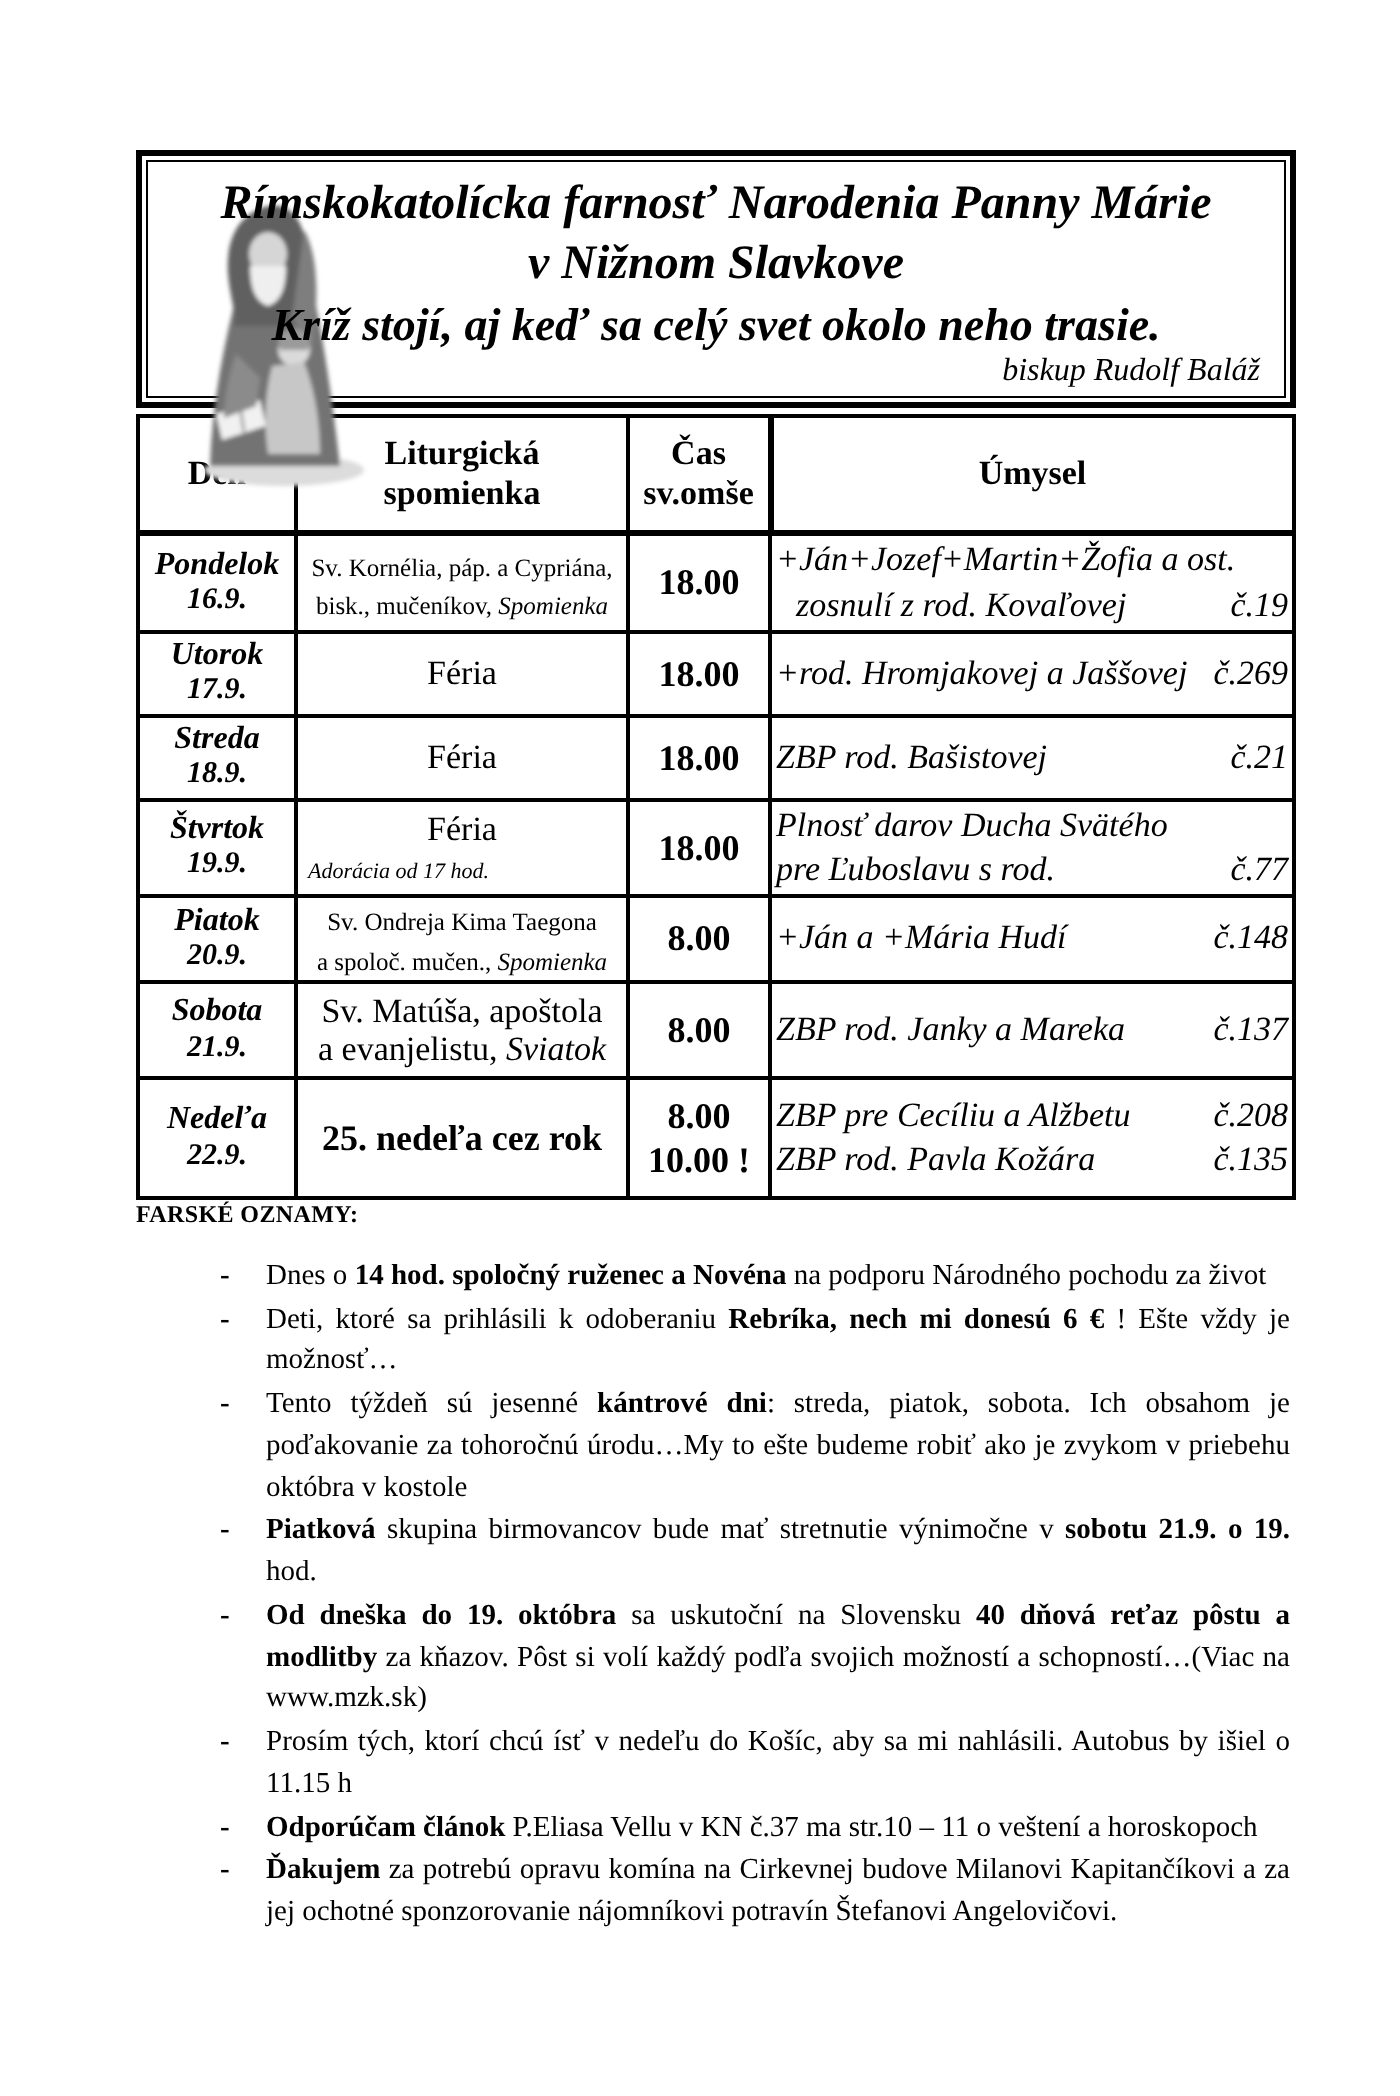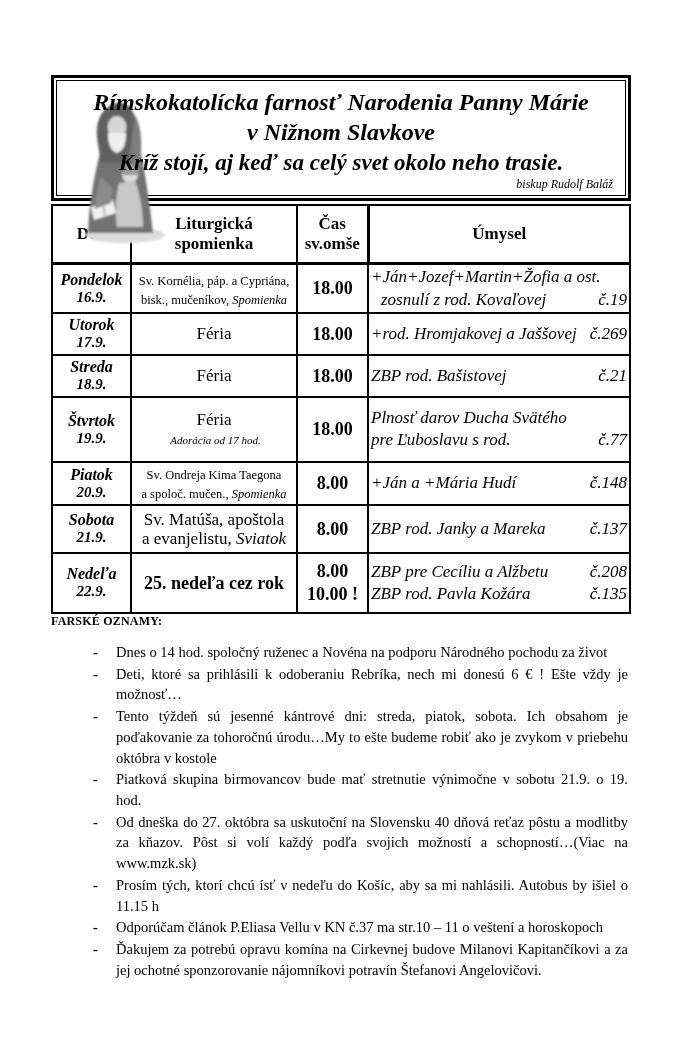--- a/index.html
+++ b/index.html
@@ -1,67 +1,67 @@
 <!DOCTYPE html>
 <html><head>
 <meta charset="utf-8">
 <style>
   html,body{margin:0;padding:0;}
   .page{
     width:700px;height:1048px;background:#ffffff;color:#000;
     font-family:"Liberation Serif","DejaVu Serif",serif;
     position:relative;overflow:hidden;
   }
-  .sheet{position:absolute;left:51px;top:75px;width:580px;}
+  .sheet{position:absolute;left:68px;top:75px;width:580px;}
 
   
   .header-box{border:3px solid #000;padding:2px;}
   .header-inner{border:1px solid #000;position:relative;text-align:center;padding:7px 6px 3px 6px;}
   .statue{position:absolute;left:16px;top:16px;width:98px;height:148px;z-index:0;}
   .hdr-text{position:relative;z-index:1;}
   .title1{font-size:24px;font-weight:bold;font-style:italic;line-height:1.23;}
   .email-line{font-size:15px;margin-top:5px;}
   .email-addr{font-weight:bold;}
   .subtitle{font-size:25px;font-style:italic;margin-top:9px;line-height:1.15;}
   .quote{font-size:23px;font-weight:bold;font-style:italic;margin-top:3px;line-height:1.1;}
-  .author{font-size:12px;font-style:italic;text-align:right;padding-right:6px;margin-top:2px;}
+  .author{font-size:16px;font-style:italic;text-align:right;padding-right:6px;margin-top:2px;}
 
   
   table.schedule{border-collapse:collapse;width:100%;margin-top:3px;border:1px solid #fca5a5;table-layout:fixed;}
   .schedule th,.schedule td{border:2px solid #000;padding:1px 2px;vertical-align:middle;}
   .schedule thead th{border-bottom:3px solid #000;font-size:17px;font-weight:bold;height:54px;}
   .schedule tbody tr:nth-child(1){height:49px;}
   .schedule tbody tr:nth-child(2){height:42px;}
   .schedule tbody tr:nth-child(3){height:42px;}
-  .schedule tbody tr:nth-child(4){height:65px;}
+  .schedule tbody tr:nth-child(4){height:48px;}
   .schedule tbody tr:nth-child(5){height:43px;}
   .schedule tbody tr:nth-child(6){height:48px;}
   .schedule tbody tr:nth-child(7){height:60px;}
   .day-cell{text-align:center;font-weight:bold;font-style:italic;font-size:16px;line-height:1.15;}
   .day-cell .date{font-size:15px;}
   .mem-cell{text-align:center;font-size:17px;line-height:1.12;}
-  .mem-line.left{text-align:center;padding-left:3px;}
+  .mem-line.left{text-align:left;padding-left:3px;}
   .mem-cell span.s{font-size:12.5px;}
   .mem-cell span.i{font-style:italic;}
   .mem-cell span.a{font-size:11px;font-style:italic;}
   .mem-cell span.b{font-weight:bold;font-size:18px;}
   .time-cell{text-align:center;font-weight:bold;font-size:18px;line-height:1.25;}
   .time-h div{line-height:1.2;text-align:center;}
   .int-cell{font-size:17px;padding:2px 8px 2px 10px;border-left:3px solid #000;font-style:italic;}
   .int-row{display:flex;justify-content:space-between;line-height:1.3;}
   .int-row.ind .int-text{padding-left:10px;}
   .int-num{padding-left:6px;white-space:nowrap;}
 
   
   .ann-heading{font-size:12px;font-weight:bold;letter-spacing:.2px;}
   .ann-list{margin-top:13px;padding-left:42px;padding-right:3px;}
   .ann-item{display:flex;font-size:14.5px;line-height:1.43;margin-bottom:1px;}
   .ann-item .dash{font-weight:bold;width:13px;flex:none;margin-right:10px;text-align:left;}
   .ann-text{flex:1;text-align:justify;}
-  .ann-text span.b{font-weight:normal;}
+  .ann-text span.b{font-weight:bold;}
 </style>
 </head>
 <body>
 
 <div class="page">
   <div class="sheet">
 
     <div class="header-box">
       <div class="header-inner">
         <svg class="statue" viewBox="0 0 98 148" aria-hidden="true">
@@ -272,21 +272,21 @@
         <div class="ann-item">
           <span class="dash">-</span>
           <div class="ann-text"><span>Tento týždeň sú jesenné </span><span class="b">kántrové dni</span><span>: streda, piatok, sobota. Ich obsahom je poďakovanie za tohoročnú úrodu…My to ešte budeme robiť ako je zvykom v priebehu októbra v kostole</span></div>
         </div>
         <div class="ann-item">
           <span class="dash">-</span>
           <div class="ann-text"><span class="b">Piatková</span><span> skupina birmovancov bude mať stretnutie výnimočne v </span><span class="b">sobotu 21.9. o 19.</span><span> hod.</span></div>
         </div>
         <div class="ann-item">
           <span class="dash">-</span>
-          <div class="ann-text"><span class="b">Od dneška do 27. októbra</span><span> sa uskutoční na Slovensku </span><span class="b">40 dňová reťaz pôstu a modlitby</span><span> za kňazov. Pôst si volí každý podľa svojich možností a schopností…(Viac na www.mzk.sk)</span></div>
+          <div class="ann-text"><span class="b">Od dneška do 19. októbra</span><span> sa uskutoční na Slovensku </span><span class="b">40 dňová reťaz pôstu a modlitby</span><span> za kňazov. Pôst si volí každý podľa svojich možností a schopností…(Viac na www.mzk.sk)</span></div>
         </div>
         <div class="ann-item">
           <span class="dash">-</span>
           <div class="ann-text"><span>Prosím tých, ktorí chcú ísť v nedeľu do Košíc, aby sa mi nahlásili. Autobus by išiel o 11.15 h</span></div>
         </div>
         <div class="ann-item">
           <span class="dash">-</span>
           <div class="ann-text"><span class="b">Odporúčam článok</span><span> P.Eliasa Vellu v KN č.37 ma str.10 – 11 o veštení a horoskopoch</span></div>
         </div>
         <div class="ann-item">

